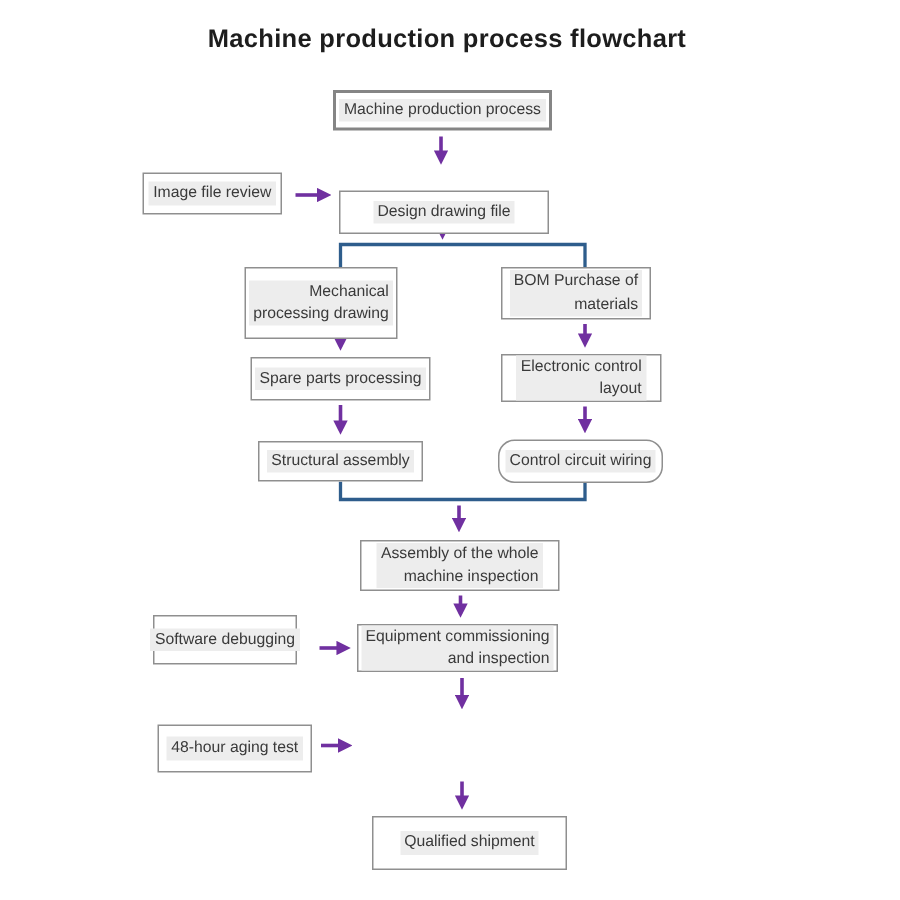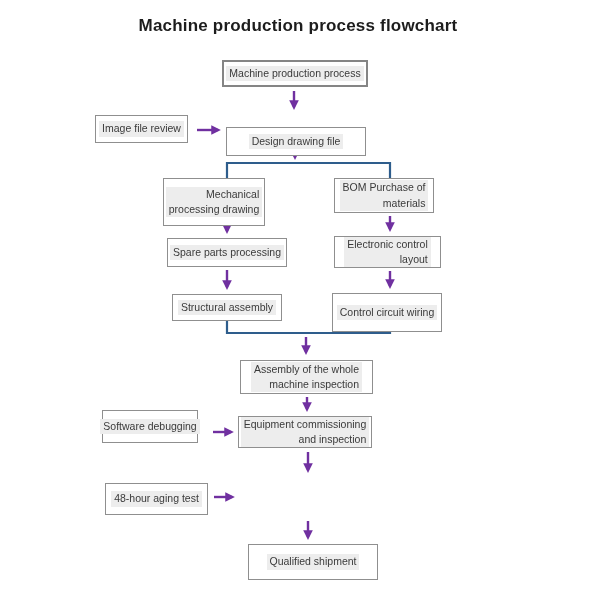--- a/index.html
+++ b/index.html
@@ -116,21 +116,21 @@
 
   <div class="node" style="left:172px; top:294px; width:110px; height:27px;">
     <span>Structural assembly</span>
   </div>
 
   <div class="node" style="left:334px; top:236px; width:107px; height:32px;">
     <span>Electronic control
 layout</span>
   </div>
 
-  <div class="node" style="left:332px; top:293px; width:110px; height:39px;">
+  <div class="node" style="left:332px; top:293px; width:110px; height:29px;border-radius:11px;">
     <span>Control circuit wiring</span>
   </div>
 
   <div class="node" style="left:240px; top:360px; width:133px; height:34px;">
     <span>Assembly of the whole
 machine inspection</span>
   </div>
 
   <div class="node" style="left:102px; top:410px; width:96px; height:33px;">
     <span>Software debugging</span>

